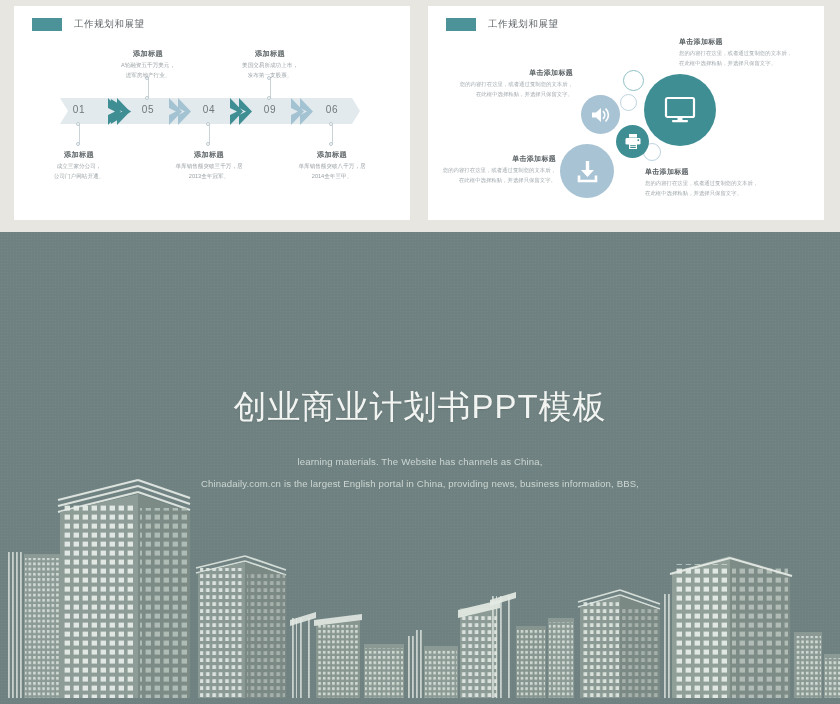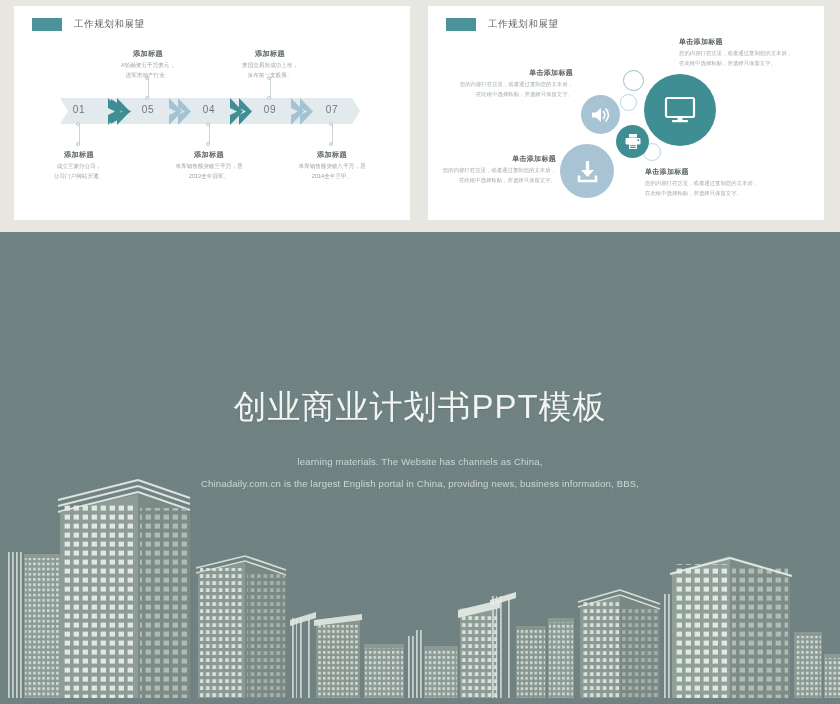--- a/index.html
+++ b/index.html
@@ -136,21 +136,21 @@
           <svg width="24" height="27" viewBox="0 0 24 27">
               <path d="M0 0 L13 13.5 L0 27 L0 17 L7 13.5 L0 10 Z" fill="#a3c3d3"></path>
               <path d="M9 0 L22 13.5 L9 27 L9 17 L16 13.5 L9 10 Z" fill="#a3c3d3"></path>
             </svg>
         </div>
 
         <div class="tl-num" style="left:55px">01</div>
         <div class="tl-num" style="left:124px">05</div>
         <div class="tl-num" style="left:185px">04</div>
         <div class="tl-num" style="left:246px">09</div>
-        <div class="tl-num" style="left:308px">07</div>
+        <div class="tl-num" style="left:308px">06</div>
 
         <div class="tl-stem" style="left:64.5px; top:118px; height:20px"></div>
         <div class="tl-dot" style="left:62px; top:116px"></div>
         <div class="tl-dot" style="left:62px; top:136px"></div>
         <div class="tl-cap" style="left:24px; top:144px; width:82px">添加标题</div>
         <div class="tl-body" style="left:22px; top:156px; width:86px">
           <div>成立三家分公司，</div>
           <div>公司门户网站开通。</div>
         </div>
 

